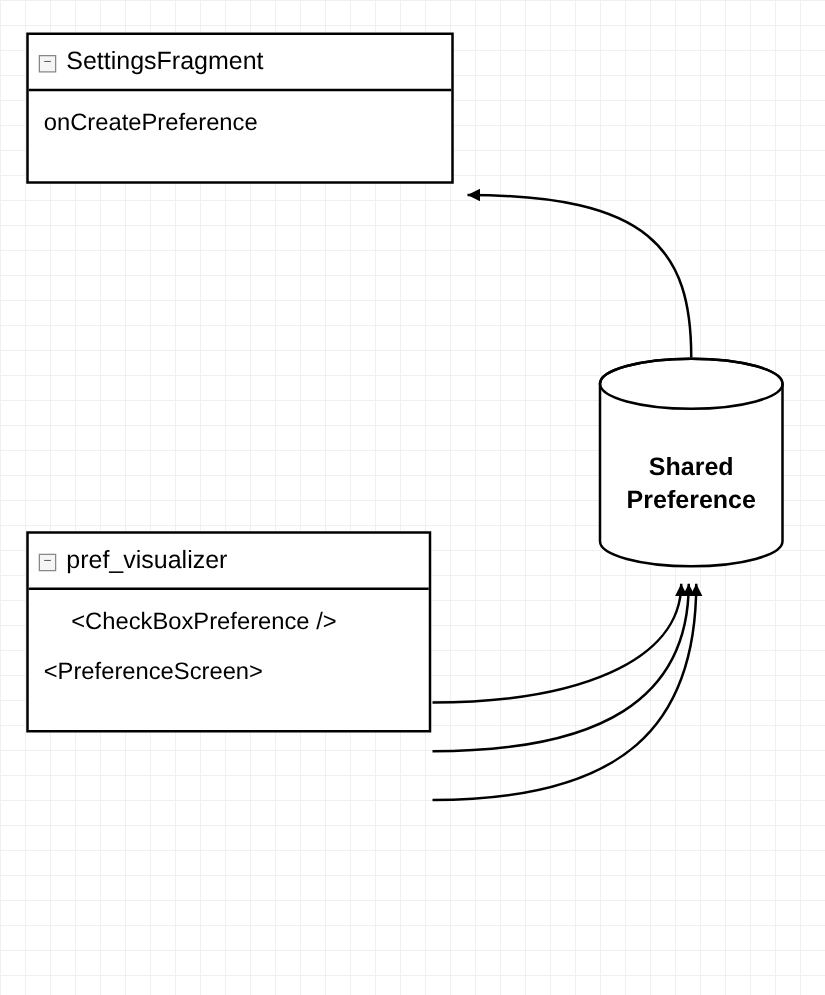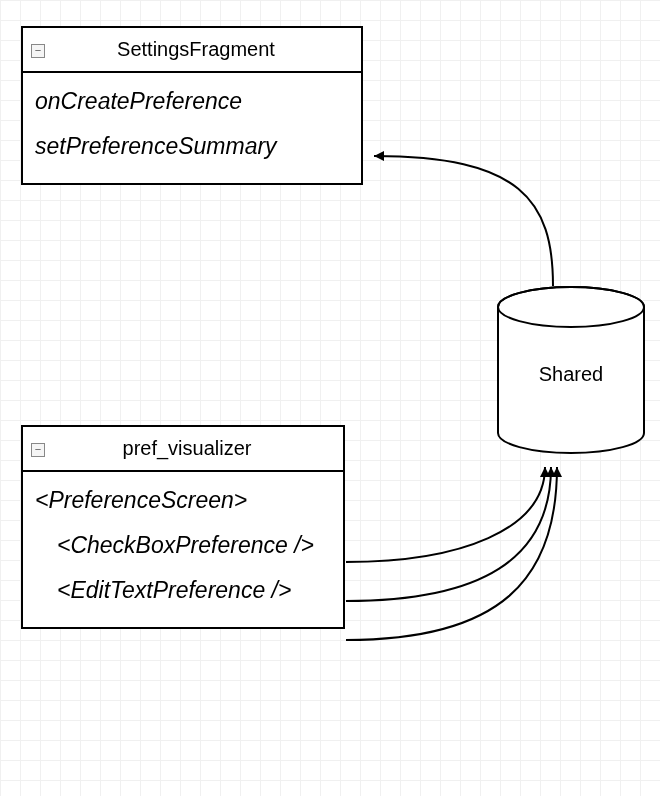--- a/index.html
+++ b/index.html
@@ -36,27 +36,25 @@
       justify-content: center;
       font-size: 11px;
       line-height: 1;
       margin-right: 8px;
       color: #555;
       position: relative;
       top: 1px;
     }
     .box-title {
       flex: 1;
-      text-align: center;
       padding-right: 14px;
     }
     .box-body {
-      padding: 6px 12px 14px 12px;
-      font-size: 23px;
-      font-style: italic;
+      padding: 6px 12px 26px 12px;
+      font-size: 19px;
     }
     .row {
       padding: 9px 0;
     }
     .indent { padding-left: 22px; }
     .cylinder {
       position: absolute;
       width: 150px;
       height: 170px;
     }
@@ -81,44 +79,43 @@
 </head>
 <body>
 
 <div class="box" style="left:21px; top:26px; width:342px;">
   <div class="box-header">
     <span class="collapse-icon">−</span>
     <span class="box-title">SettingsFragment</span>
   </div>
   <div class="box-body">
     <div class="row">onCreatePreference</div>
-    <div class="row">setPreferenceSummary</div>
   </div>
 </div>
 
 <div class="box" style="left:21px; top:425px; width:324px;">
   <div class="box-header">
     <span class="collapse-icon">−</span>
     <span class="box-title">pref_visualizer</span>
   </div>
   <div class="box-body">
+    <div class="row indent">&lt;CheckBoxPreference /&gt;</div>
     <div class="row">&lt;PreferenceScreen&gt;</div>
-    <div class="row indent">&lt;CheckBoxPreference /&gt;</div>
-    <div class="row indent">&lt;EditTextPreference /&gt;</div>
   </div>
 </div>
 
-<div class="cylinder" style="left:496px; top:285px;">
+<div class="cylinder" style="left:478px; top:285px;font-weight:bold;">
   <svg viewBox="0 0 150 170">
     <ellipse cx="75" cy="22" rx="73" ry="20" fill="#fff" stroke="#000" stroke-width="2"></ellipse>
     <path d="M 2 22 L 2 148 A 73 20 0 0 0 148 148 L 148 22" fill="#fff" stroke="#000" stroke-width="2"></path>
     <ellipse cx="75" cy="22" rx="73" ry="20" fill="none" stroke="#000" stroke-width="2"></ellipse>
   </svg>
   <div class="cyl-label">
     <div>Shared</div>
+    <div>Preference</div>
   </div>
 </div>
 
 <svg class="connector">
   <defs>
     <marker id="arrow" markerWidth="12" markerHeight="12" refX="10" refY="5" orient="auto" markerUnits="userSpaceOnUse">
       <path d="M 0 0 L 10 5 L 0 10 Z" fill="#000"></path>
     </marker>
   </defs>
 

